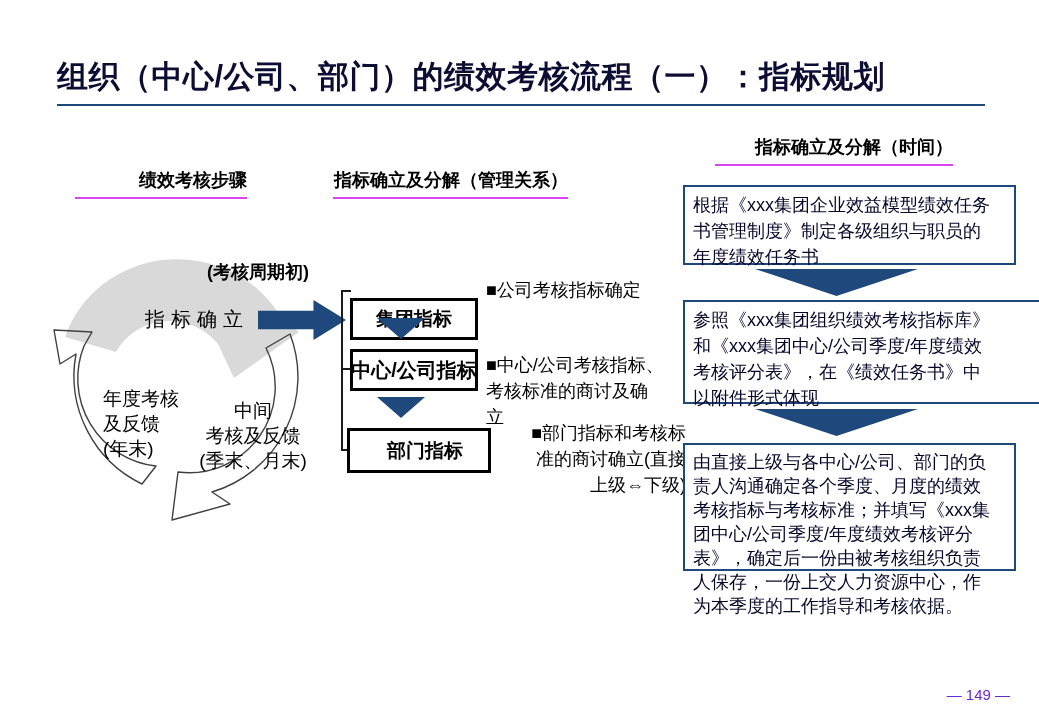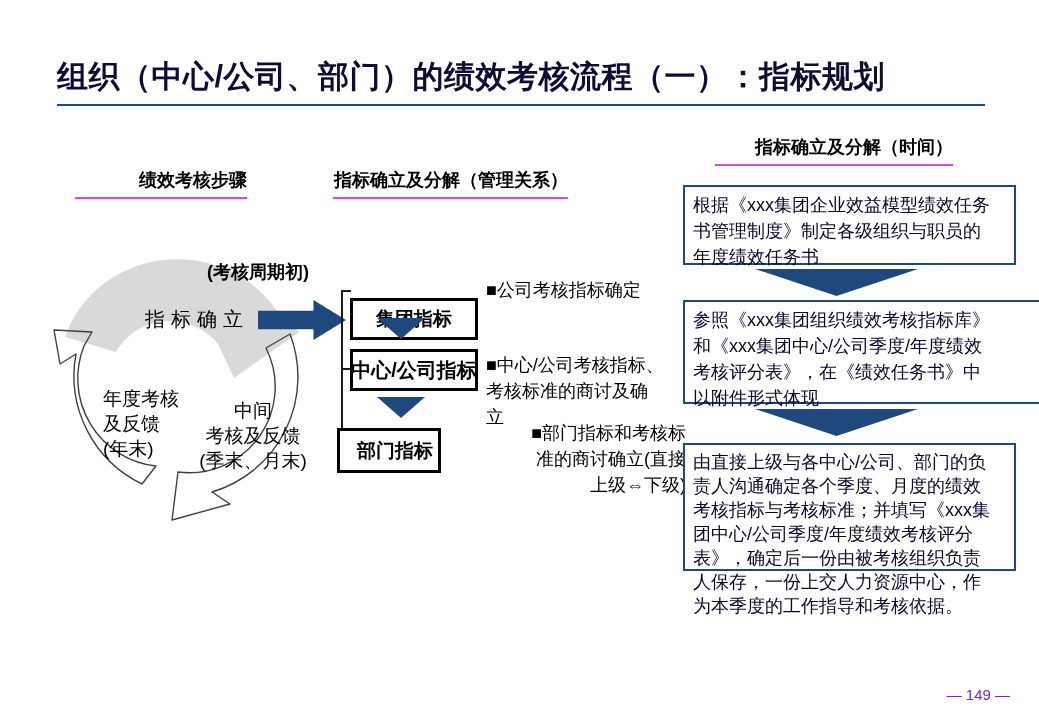--- a/index.html
+++ b/index.html
@@ -58,21 +58,21 @@
 
   <div class="abs conn" style="left:341px;top:290px;width:2px;height:161px;"></div>
   <div class="abs conn" style="left:341px;top:290px;width:10px;height:2px;"></div>
   <div class="abs conn" style="left:341px;top:368px;width:10px;height:2px;"></div>
   <div class="abs conn" style="left:341px;top:449px;width:10px;height:2px;"></div>
 
   <div class="abs mbox" style="left:350px;top:270px;width:128px;height:42px;margin-top:28px;">集团指标</div>
   <div class="abs tri" style="left:377px;top:318px;width:48px;height:21px;"></div>
   <div class="abs mbox" style="left:350px;top:349px;width:128px;height:42px;font-size:20px;">中心/公司指标</div>
   <div class="abs tri" style="left:377px;top:397px;width:48px;height:21px;"></div>
-  <div class="abs mbox" style="left:337px;top:428px;width:104px;height:45px;padding-left:12px;">部门指标</div>
+  <div class="abs mbox" style="left:347px;top:428px;width:144px;height:45px;padding-left:12px;">部门指标</div>
 
   <div class="abs bullet" style="left:486px;top:277px;width:200px;">■公司考核指标确定</div>
   <div class="abs bullet" style="left:486px;top:352px;width:200px;">■中心/公司考核指标、
 考核标准的商讨及确
 立</div>
   <div class="abs bullet" style="left:486px;top:420px;width:200px;text-align:right;">■部门指标和考核标
 准的商讨确立(直接
 上级⇔下级)</div>
 
   <div class="abs rbox" style="left:683px;top:185px;width:333px;height:80px;">根据《xxx集团企业效益模型绩效任务

